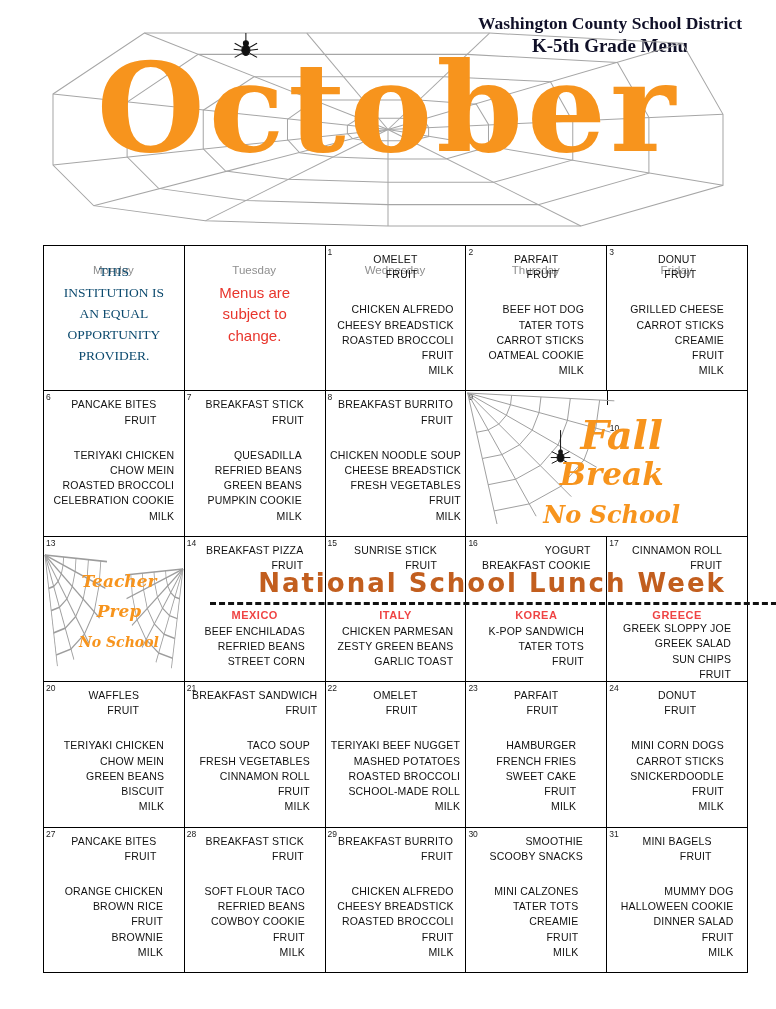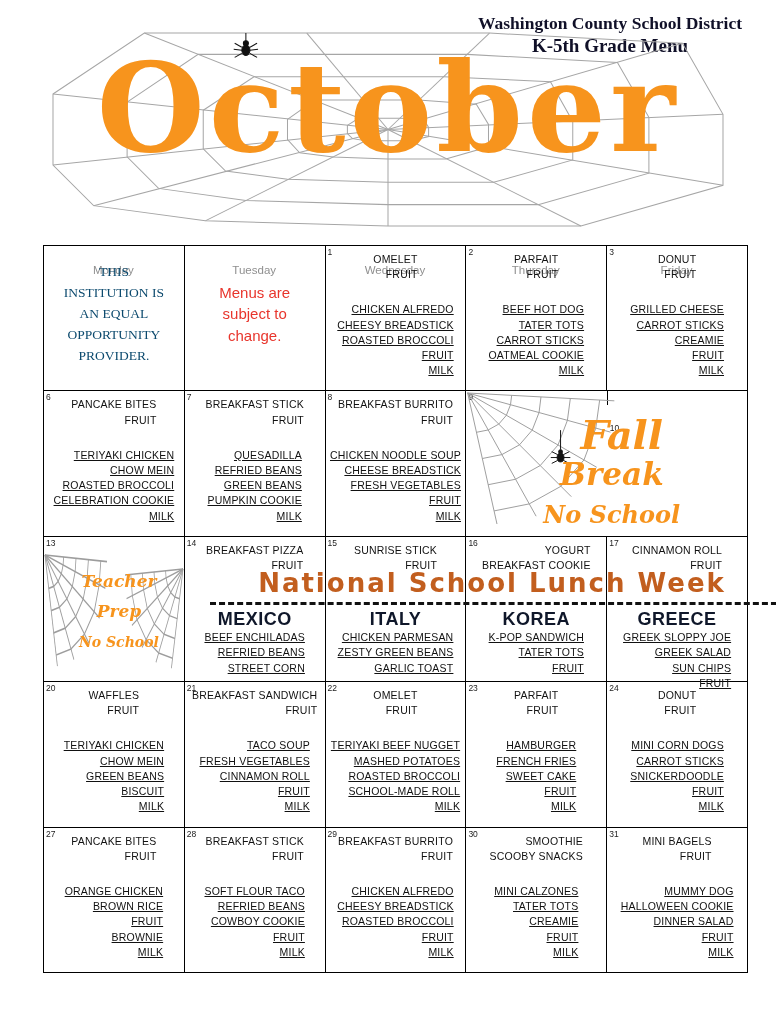--- a/index.html
+++ b/index.html
@@ -27,31 +27,31 @@
   .grid{position:absolute;top:245px;left:43px;width:704px;
         border-top:1px solid #000;border-left:1px solid #000;
         display:grid;grid-template-columns:repeat(5,1fr);grid-template-rows:repeat(5,145.4px);}
   .cell{position:relative;border-right:1px solid #000;border-bottom:1px solid #000;
         box-sizing:border-box;display:flex;flex-direction:column;align-items:center;
         padding:4px 2px 12px;}
   .num{position:absolute;top:1px;left:2px;font-size:8.5px;color:#222;}
   .bk,.ln{white-space:pre-line;text-align:right;font-size:10.5px;line-height:1.45;
           letter-spacing:0.2px;color:#111;}
   .bk{margin-top:2px;}
-  .ln{margin-top:auto;text-decoration:underline;}
+  .ln{margin-top:auto;}
 
   
   .notice-serif{margin:auto 0;color:#0c4a6e;font-family:"Liberation Serif",serif;
                 font-size:13.5px;line-height:1.55;text-align:center;white-space:pre-line;}
   .notice-sans{margin:auto 0;color:#e8352c;font-size:15px;line-height:1.45;
                text-align:center;white-space:pre-line;}
 
   
   .bspace{height:36px;flex:none;}
-  .country{color:#0f172a;font-weight:bold;font-size:18px;letter-spacing:0.5px;}
+  .country{color:#ef4444;font-weight:bold;font-size:11px;letter-spacing:0.5px;}
 
   
   .deco{position:absolute;font-family:"DejaVu Serif",serif;font-style:italic;font-weight:bold;
         color:#F7941D;text-align:center;line-height:1;}
 
   
   .fb{grid-column:span 2;}
   .divider-stub{position:absolute;left:50%;top:0;width:1px;height:14px;background:#000;}
   .num-mid{left:calc(50% + 3px);margin-top:31px;}
   .fb-web{position:absolute;left:0;top:2px;}

